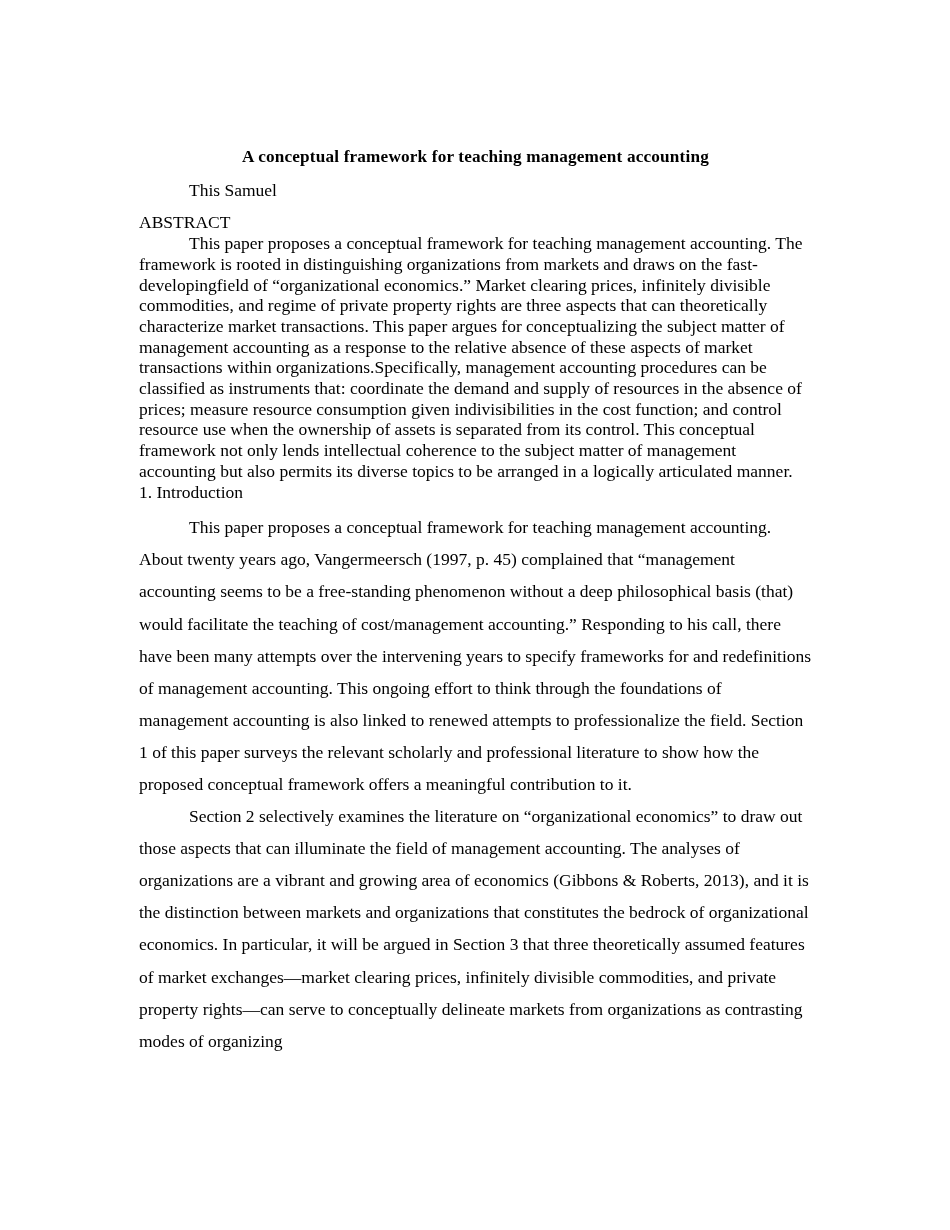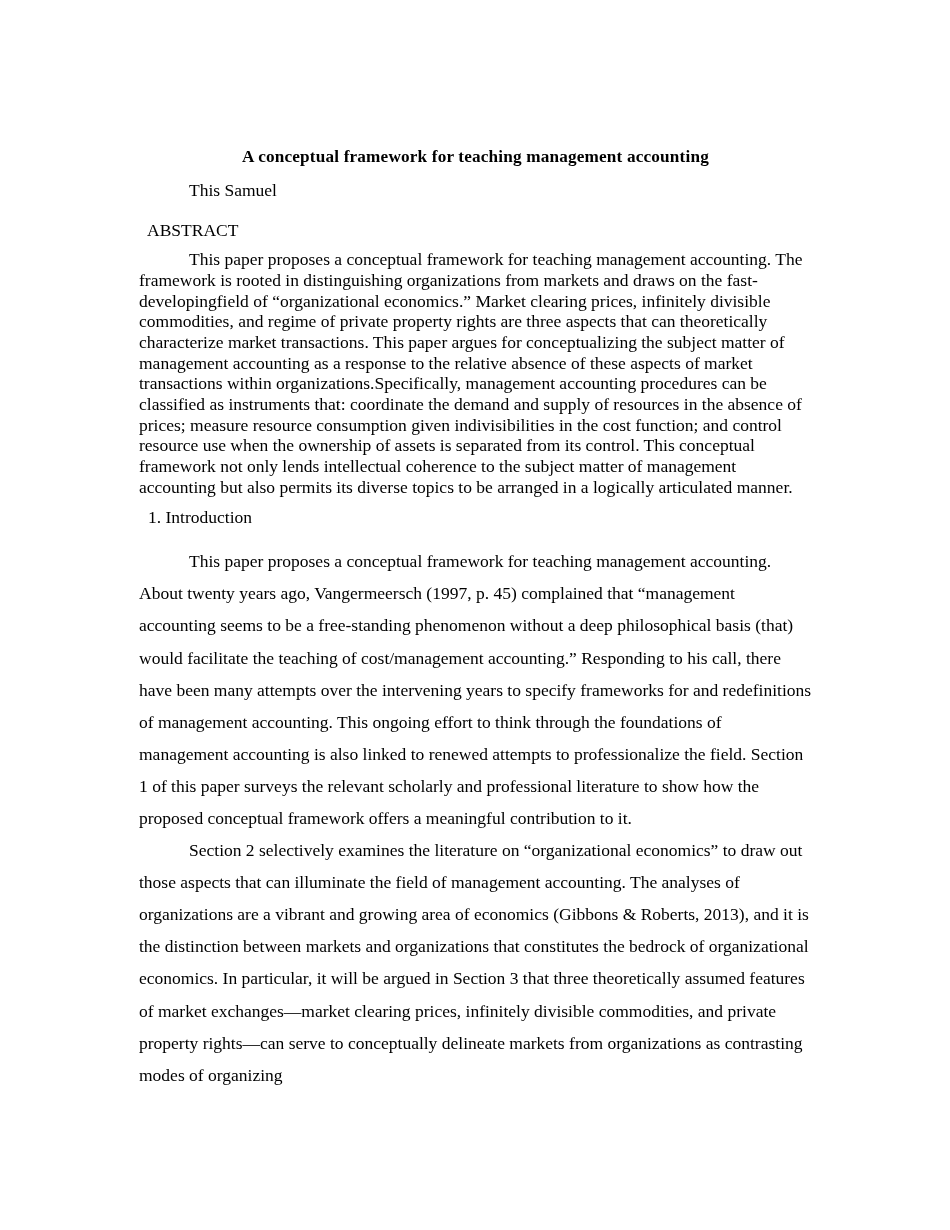--- a/index.html
+++ b/index.html
@@ -48,37 +48,37 @@
     font-size: 17.5px;
     line-height: 20.7px;
     margin: 0;
     padding-top: 12px;
     text-indent: 50px;
   }
 
   .abstract-heading {
     font-size: 17.5px;
     line-height: 20.7px;
-    margin: 8px;
+    margin: 0;
     padding-top: 12px;
   }
 
   .abstract-body {
     font-size: 17.5px;
     line-height: 20.7px;
     margin: 0;
     text-align: left;
     text-indent: 50px;
     hyphens: none;
   }
 
   .section-heading {
     font-size: 17.5px;
     line-height: 20.7px;
-    margin: 9px;
+    margin: 0;
     text-align: left;
   }
 
   .body-para {
     font-size: 17.5px;
     line-height: 32.1px;
     margin: 0;
     text-align: left;
     text-indent: 50px;
     hyphens: none;

